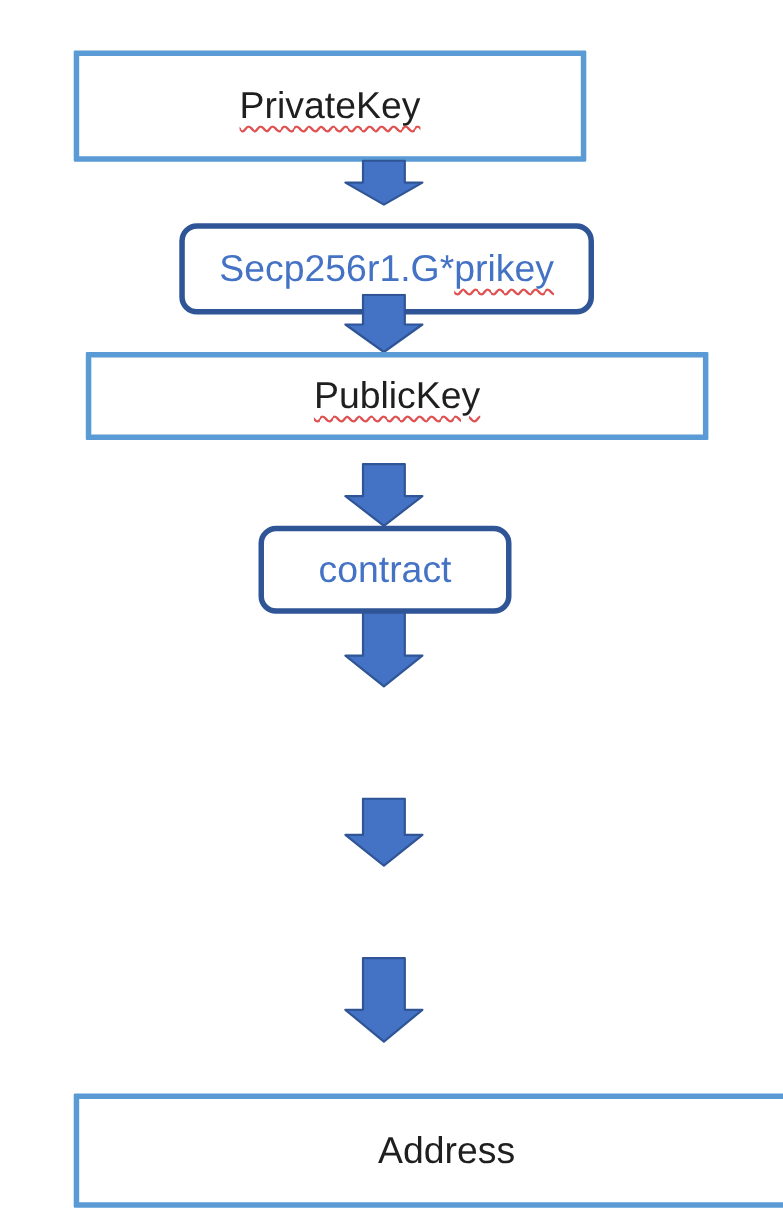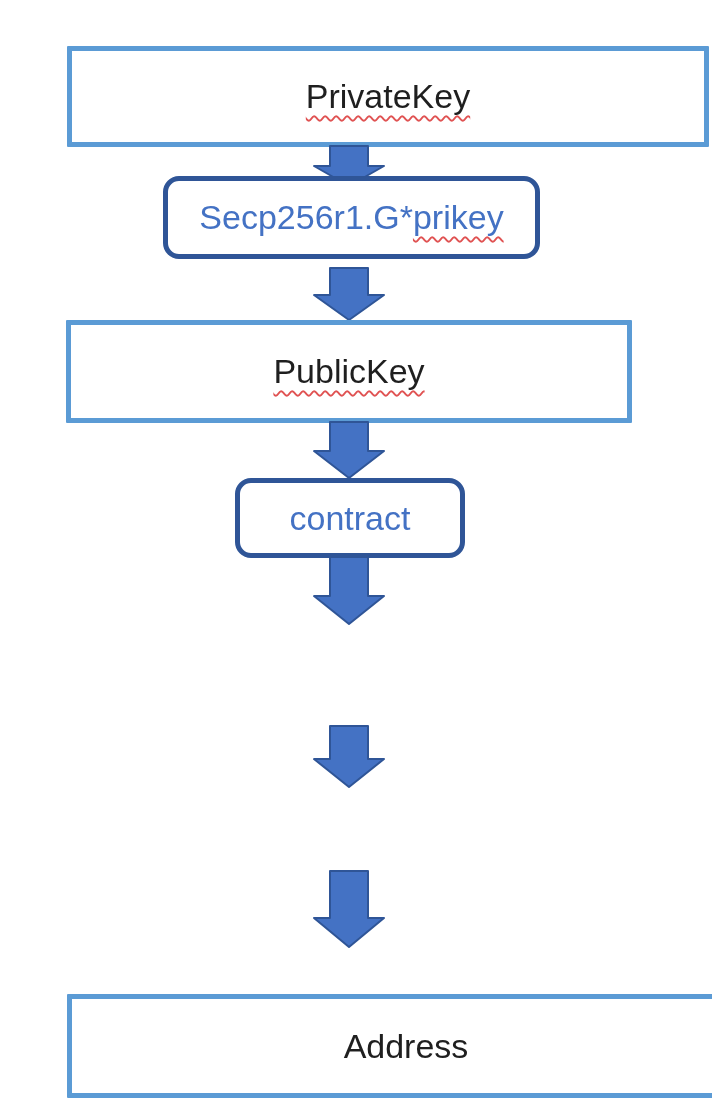--- a/index.html
+++ b/index.html
@@ -50,37 +50,37 @@
   .arrow {
     position: absolute;
     display: block;
   }
 </style>
 </head>
 <body>
 
 <div class="canvas">
 
-  <div class="node rect" style="left:67px; top:46px; width:642px; height:101px;">
+  <div class="node rect" style="left:67px; top:46px; width:466px; height:101px;">
     <span class="label-black"><span class="sq">PrivateKey</span></span>
   </div>
 
   <svg class="arrow" style="left:311px; top:145px;" width="76" height="43" viewBox="0 0 76 43">
     <polygon points="19,1 57,1 57,21 73,21 38,41 3,21 19,21" fill="#4472C4" stroke="#2F5597" stroke-width="2" stroke-linejoin="round"></polygon>
   </svg>
 
-  <div class="node rounded" style="left:163px; top:176px; width:377px; height:83px;">
+  <div class="node rounded" style="left:163px; top:203px; width:377px; height:83px;">
     <span class="label-blue"><span>Secp256r1.G*</span><span class="sq">prikey</span></span>
   </div>
 
   <svg class="arrow" style="left:311px; top:267px;" width="76" height="55" viewBox="0 0 76 55">
     <polygon points="19,1 57,1 57,28 73,28 38,53 3,28 19,28" fill="#4472C4" stroke="#2F5597" stroke-width="2" stroke-linejoin="round"></polygon>
   </svg>
 
-  <div class="node rect" style="left:66px; top:320px; width:566px; height:103px;">
+  <div class="node rect" style="left:78px; top:320px; width:566px; height:80px;">
     <span class="label-black"><span class="sq">PublicKey</span></span>
   </div>
 
   <svg class="arrow" style="left:311px; top:421px;" width="76" height="59" viewBox="0 0 76 59">
     <polygon points="19,1 57,1 57,30 73,30 38,57 3,30 19,30" fill="#4472C4" stroke="#2F5597" stroke-width="2" stroke-linejoin="round"></polygon>
   </svg>
 
   <div class="node rounded" style="left:235px; top:478px; width:230px; height:80px;align-items:center;">
     <span class="label-blue"><span>contract</span></span>
   </div>

